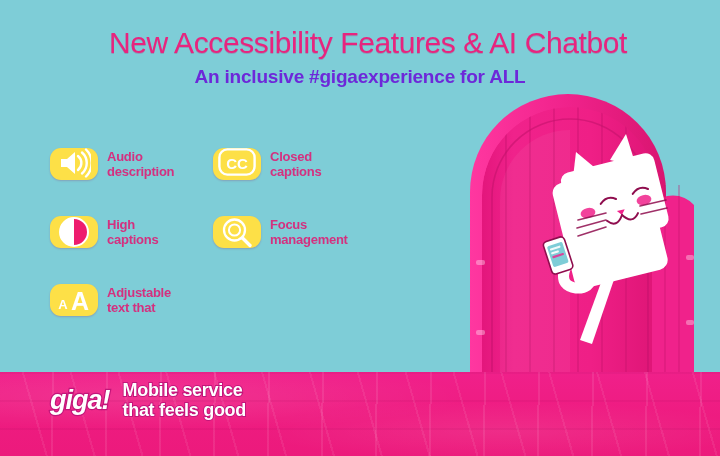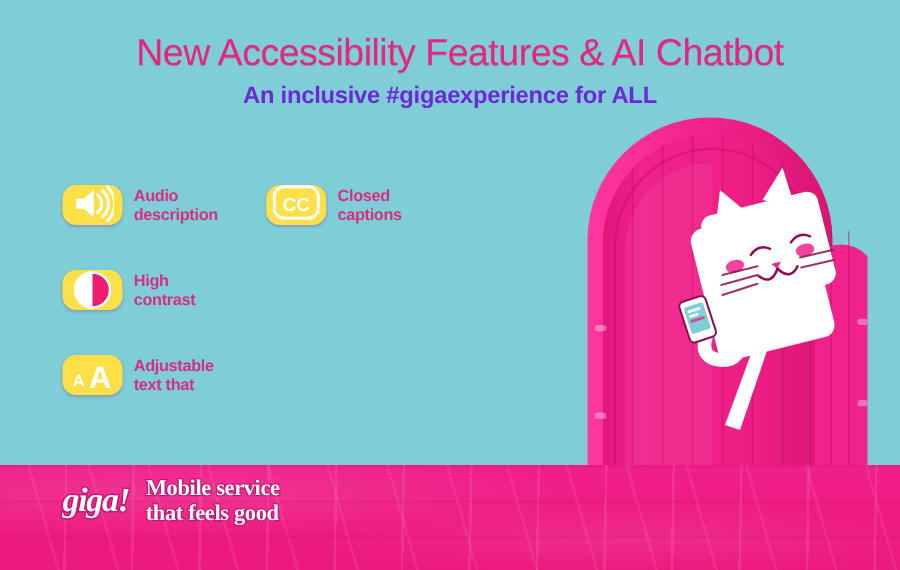--- a/index.html
+++ b/index.html
@@ -138,21 +138,20 @@
 
   
   #logo-block {
     position: absolute;
     left: 50px;
     bottom: 36px;
     z-index: 50;
     display: flex;
     align-items: center;
     gap: 13px;
-    font-family: Liberation Serif, serif;
   }
   #logo-word {
     font-size: 27px;
     font-weight: bold;
     font-style: italic;
     color: #ffffff;
     letter-spacing: -1px;
     line-height: 1;
     -webkit-text-stroke: 2.4px #c2157a;
     paint-order: stroke fill;
@@ -319,23 +318,34 @@
 
       <div class="feat col1">
         <div class="tile">
           <svg width="32" height="32" viewBox="0 0 32 32">
             <circle cx="16" cy="16" r="14" fill="#ffffff"></circle>
             <path d="M16,2 a14,14 0 0 1 0,28 Z" fill="#ee1c6e"></path>
             <circle cx="16" cy="16" r="14" fill="none" stroke="#ffffff" stroke-width="2"></circle>
           </svg>
         </div>
         <div class="feat-label">High
-contrast</div>
-      </div>
-
+captions</div>
+      </div>
+
+      <div class="feat col2">
+        <div class="tile">
+          <svg width="34" height="34" viewBox="0 0 34 34">
+            <circle cx="14.5" cy="14" r="10.5" fill="none" stroke="#ffffff" stroke-width="2.3"></circle>
+            <circle cx="14.5" cy="14" r="5.6" fill="none" stroke="#ffffff" stroke-width="2"></circle>
+            <line x1="22.5" y1="22" x2="30" y2="29.5" stroke="#ffffff" stroke-width="3.4" stroke-linecap="round"></line>
+          </svg>
+        </div>
+        <div class="feat-label">Focus
+management</div>
+      </div>
 
     </div>
 
     <div class="feat-row">
 
       <div class="feat col1">
         <div class="tile">
           <svg width="38" height="30" viewBox="0 0 38 30">
             <text x="8" y="25" text-anchor="middle" fill="#ffffff" font-family="Liberation Sans, sans-serif" font-size="13" font-weight="bold">A</text>
             <text x="25" y="26" text-anchor="middle" fill="#ffffff" font-family="Liberation Sans, sans-serif" font-size="25" font-weight="bold">A</text>

